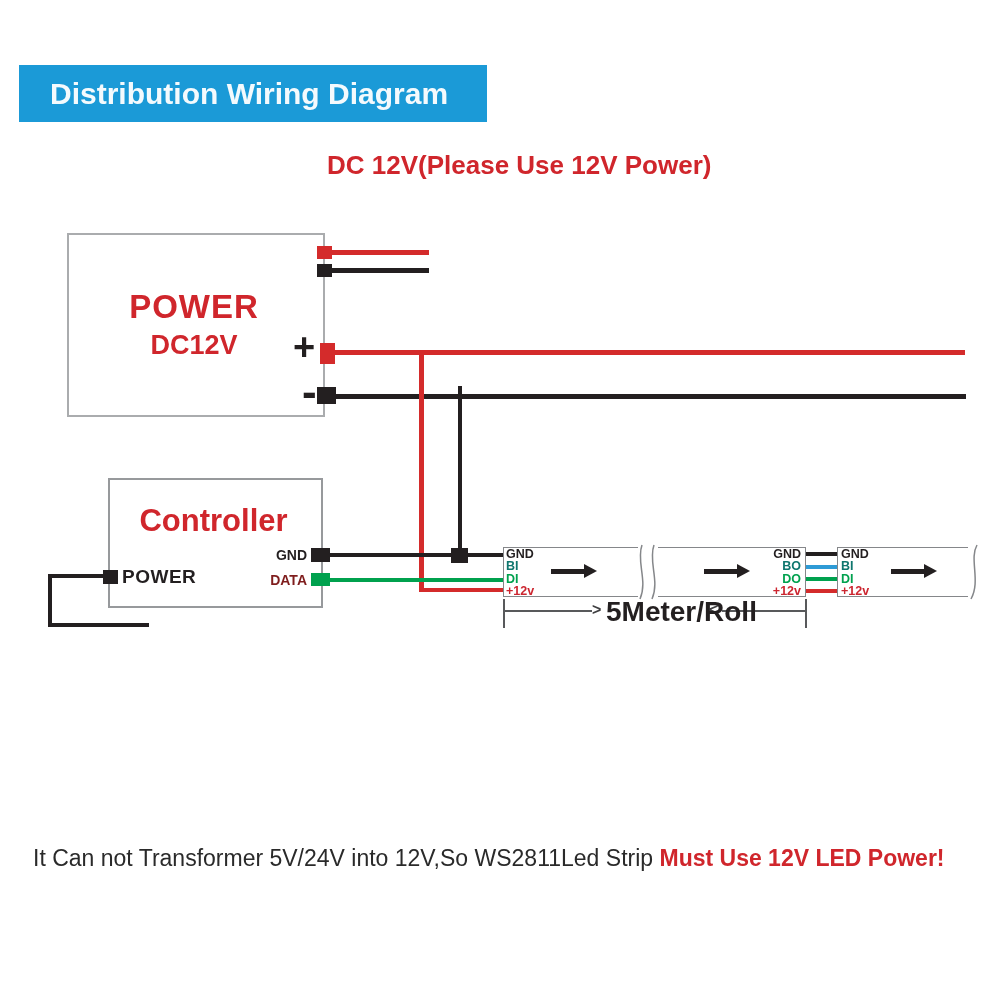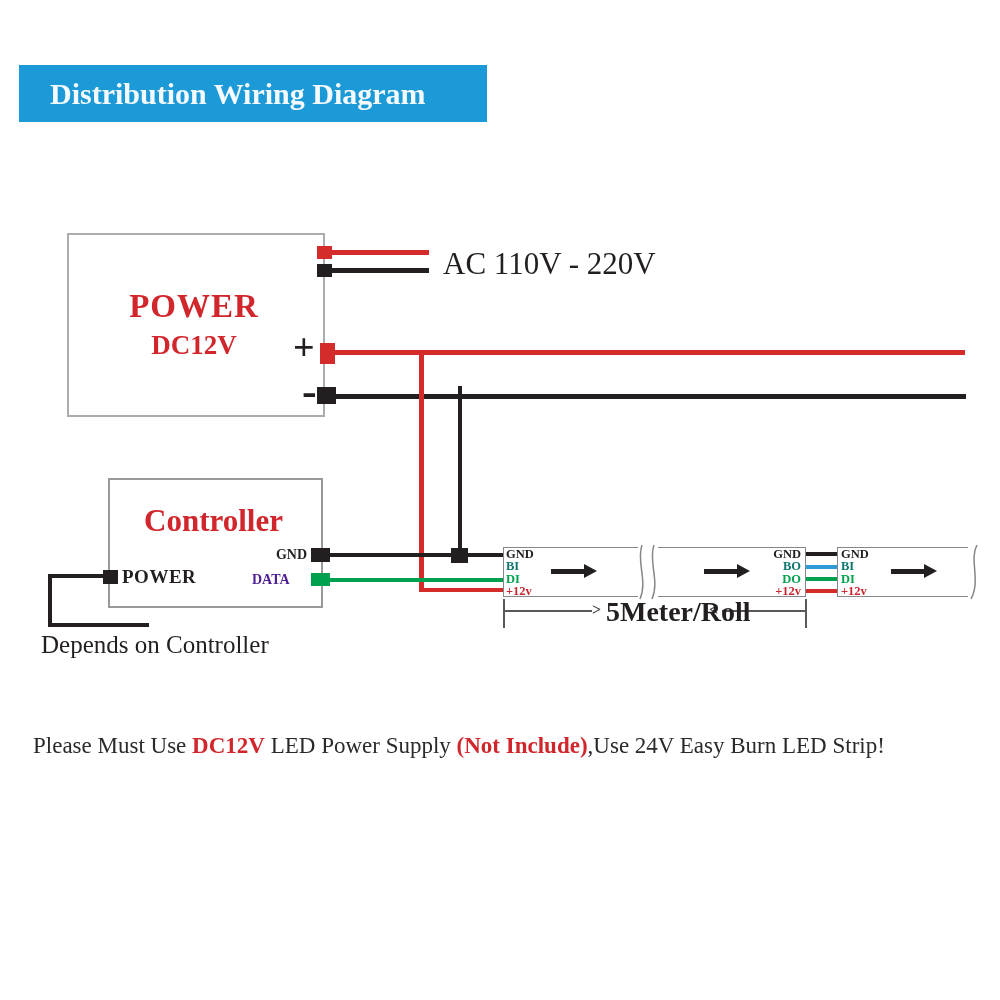--- a/index.html
+++ b/index.html
@@ -1,36 +1,36 @@
 <!DOCTYPE html>
 <html><head>
 <meta charset="utf-8">
 <style>
   html,body{margin:0;padding:0;background:#ffffff;}
   .canvas{position:relative;width:1000px;height:1000px;background:#ffffff;overflow:hidden;
-          font-family:Liberation Serif, serif;color:#231f20;}
+          font-family:Liberation Sans, sans-serif;color:#231f20;}
   .abs{position:absolute;}
 
   
   .header-bar{left:19px;top:65px;width:468px;height:57px;background:#1b9ad7;}
   .header-title{left:50px;top:65px;height:57px;line-height:57px;font-size:30px;font-weight:bold;color:#f4fafd;}
 
   .subtitle{left:327px;top:150px;font-size:26px;font-weight:bold;color:#d0262c;}
 
   
   .power-box{left:67px;top:233px;width:254px;height:180px;border:2px solid #aaacae;background:#fff;}
   .power-title{left:67px;top:288px;width:254px;text-align:center;font-size:33px;font-weight:bold;color:#d0262c;letter-spacing:1px;}
   .power-model{left:67px;top:330px;width:254px;text-align:center;font-size:27px;font-weight:bold;color:#d0262c;}
   .plus-label{left:293px;top:328px;font-size:38px;font-weight:bold;color:#231f20;line-height:38px;}
   .minus-label{left:302px;top:370px;font-size:44px;font-weight:bold;color:#231f20;line-height:44px;}
 
   .controller-box{left:108px;top:478px;width:211px;height:126px;border:2px solid #97999c;background:#fff;}
   .controller-title{left:108px;top:503px;width:211px;text-align:center;font-size:31px;font-weight:bold;color:#d0262c;}
   .gnd-label{left:255px;top:547px;width:52px;text-align:right;font-size:14px;font-weight:bold;color:#231f20;}
-  .data-label{left:252px;top:572px;width:55px;text-align:left;font-size:14px;font-weight:bold;color:#4c1d95;}
+  .data-label{left:252px;top:572px;width:55px;text-align:right;font-size:14px;font-weight:bold;color:#7f1d1d;}
   .cpower-label{left:122px;top:566px;font-size:19px;font-weight:bold;color:#231f20;letter-spacing:.5px;}
   .ac-label{left:443px;top:246px;font-size:31px;color:#231f20;}
   .depends-label{left:41px;top:631px;font-size:25px;color:#231f20;}
 
   
   .wire{position:absolute;}
   .w-red{background:#d42b2b;} .w-black{background:#231f20;}
   .w-green{background:#00a14e;} .w-blue{background:#2e9bd6;}
   .conn{position:absolute;}
 
@@ -55,32 +55,32 @@
   .note-line .hl{color:#d0262c;font-weight:bold;}
 </style>
 </head>
 <body>
 
 <div class="canvas">
 
   <div class="abs header-bar"></div>
   <div class="abs header-title">Distribution Wiring Diagram</div>
 
+  <div class="abs subtitle">DC 12V(Please Use 12V Power)</div>
 
   <div class="abs power-box"></div>
   <div class="abs power-title">POWER</div>
   <div class="abs power-model">DC12V</div>
   <div class="abs plus-label">+</div>
   <div class="abs minus-label">-</div>
 
   <div class="conn w-red" style="left:317px;top:246px;width:15px;height:13px;"></div>
   <div class="wire w-red" style="left:331px;top:250px;width:98px;height:5px;"></div>
   <div class="conn w-black" style="left:317px;top:264px;width:15px;height:13px;"></div>
   <div class="wire w-black" style="left:331px;top:268px;width:98px;height:5px;"></div>
-  <div class="abs ac-label">AC 110V - 220V</div>
 
   <div class="conn w-red" style="left:320px;top:343px;width:15px;height:21px;"></div>
   <div class="wire w-red" style="left:334px;top:350px;width:631px;height:5px;"></div>
   <div class="conn w-black" style="left:317px;top:387px;width:19px;height:17px;"></div>
   <div class="wire w-black" style="left:335px;top:394px;width:631px;height:5px;"></div>
 
   <div class="wire w-black" style="left:458px;top:386px;width:4px;height:170px;"></div>
   <div class="wire w-red" style="left:419px;top:350px;width:5px;height:241px;"></div>
   <div class="wire w-red" style="left:419px;top:588px;width:87px;height:4px;"></div>
   <div class="conn w-black" style="left:451px;top:548px;width:17px;height:15px;"></div>
@@ -92,21 +92,20 @@
   <div class="conn w-black" style="left:311px;top:548px;width:19px;height:14px;"></div>
   <div class="conn w-green" style="left:311px;top:573px;width:19px;height:13px;"></div>
   <div class="wire w-black" style="left:329px;top:553px;width:175px;height:4px;"></div>
   <div class="wire w-green" style="left:329px;top:578px;width:175px;height:4px;"></div>
 
   <div class="conn w-black" style="left:103px;top:570px;width:15px;height:14px;"></div>
   <div class="abs cpower-label">POWER</div>
   <div class="wire w-black" style="left:50px;top:574px;width:54px;height:4px;"></div>
   <div class="wire w-black" style="left:48px;top:574px;width:4px;height:53px;"></div>
   <div class="wire w-black" style="left:48px;top:623px;width:101px;height:4px;"></div>
-  <div class="abs depends-label">Depends on Controller</div>
 
   <div class="strip" style="left:503px;top:547px;width:303px;height:50px;"></div>
   <div class="strip" style="left:837px;top:547px;width:141px;height:50px;"></div>
 
   <div class="abs" style="left:638px;top:545px;width:20px;height:54px;background:#fff;"></div>
   <svg class="abs" style="left:632px;top:543px;" width="32" height="58">
     <path d="M10,2 C4,18 16,38 8,56" stroke="#85878a" stroke-width="1.5" fill="none"></path>
     <path d="M22,2 C16,18 28,38 20,56" stroke="#85878a" stroke-width="1.5" fill="none"></path>
   </svg>
   <div class="abs" style="left:968px;top:545px;width:12px;height:54px;background:#fff;"></div>
@@ -152,15 +151,15 @@
     </div>
 
   <div class="abs dim" style="left:503px;top:599px;width:1.5px;height:29px;"></div>
   <div class="abs dim" style="left:805px;top:599px;width:1.5px;height:29px;"></div>
   <div class="abs dim" style="left:504px;top:610px;width:88px;height:1.5px;"></div>
   <div class="abs dim" style="left:722px;top:610px;width:84px;height:1.5px;"></div>
   <div class="abs dim-arrow" style="left:592px;top:602px;">&gt;</div>
   <div class="abs dim-arrow" style="left:709px;top:602px;">&lt;</div>
   <div class="abs roll-label">5Meter/Roll</div>
 
-  <div class="abs note-line" style="top:733px;"><span>Please Must Use </span><span class="hl">DC12V</span><span> LED Power Supply </span><span class="hl">(Not Include)</span><span>,Use 24V Easy Burn LED Strip!</span></div>
+  <div class="abs note-line" style="top:845px;"><span>It Can not Transformer 5V/24V into 12V,So WS2811Led Strip </span><span class="hl">Must Use 12V LED Power!</span></div>
 
 </div>
 
 </body></html>

